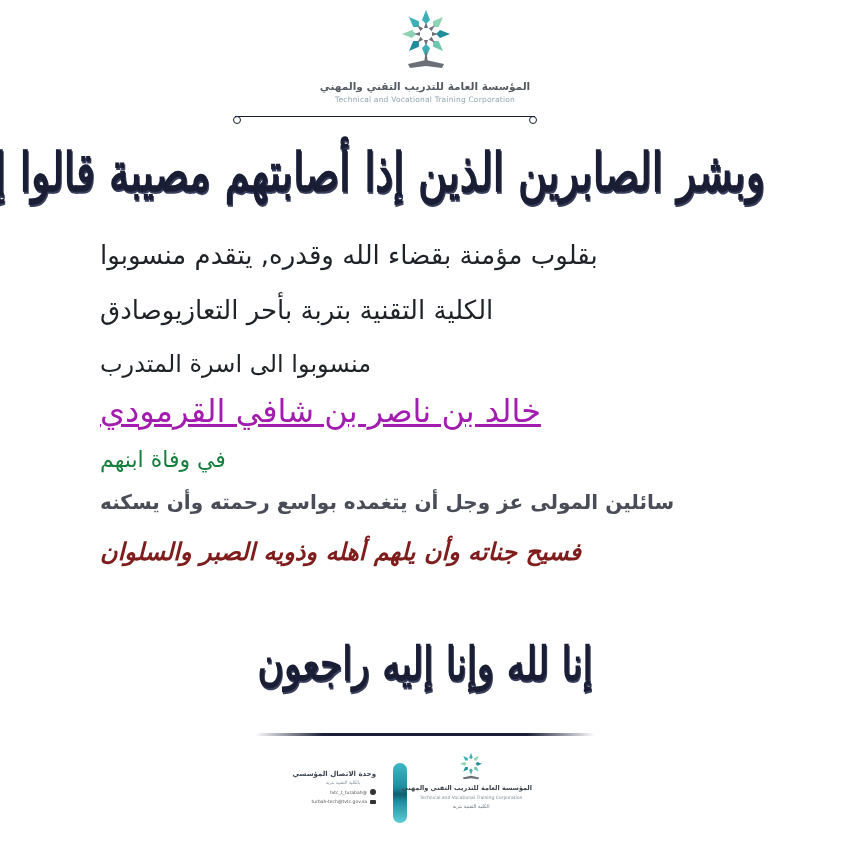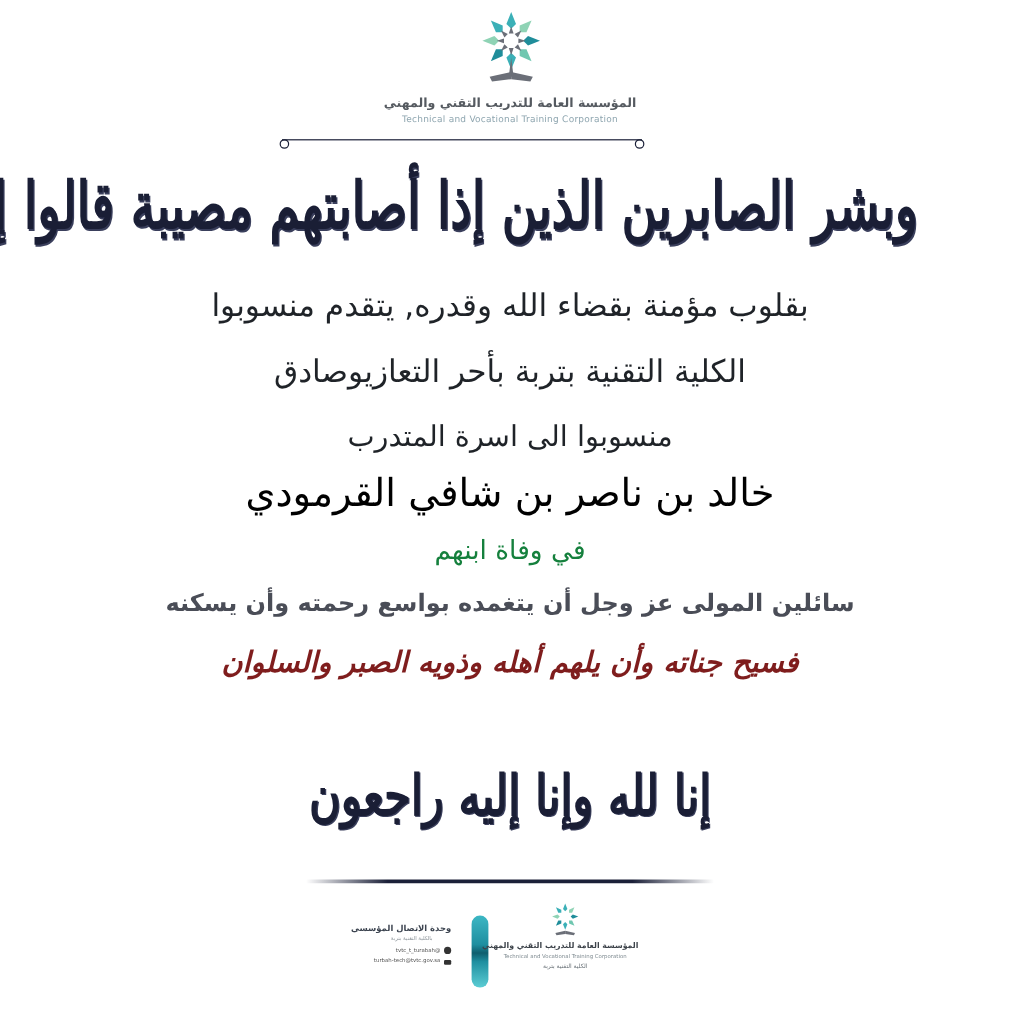--- a/index.html
+++ b/index.html
@@ -19,26 +19,26 @@
     .calli-top .frame:before, .calli-top .frame:after {
               content: ""; position: absolute; top: -1px; width: 6px; height: 6px;
               border: 1.5px solid #1b2038; border-radius: 50%; }
     .calli-top .frame:before { left: -2px; }
     .calli-top .frame:after { right: -2px; }
     .calli-text { position: absolute; left: 0; right: 0; top: 28px; text-align: center;
               direction: rtl; font-family: "DejaVu Serif", serif; font-weight: bold;
               font-size: 40px; color: #1a1e35; letter-spacing: -1.5px; white-space: nowrap;
               transform: scaleY(1.35); transform-origin: top center;
               text-shadow: 1px 1px 0 #3a3f5c; }
-    .line { position: absolute; left: 100px; width: 650px; text-align: center; direction: rtl;
+    .line { position: absolute; left: 100px; width: 650px; text-align: left; direction: rtl;
             font-family: "DejaVu Sans", sans-serif; white-space: nowrap; }
     .l1 { top: 240px; font-size: 26px; color: #1f2328; }
     .l2 { top: 295px; font-size: 26px; color: #1f2328; }
     .l3 { top: 350px; font-size: 24px; color: #1f2328; }
-    .l4 { top: 392px; font-size: 32px; color: #000000; }
+    .l4 { top: 392px; font-size: 32px; color: #a21caf; text-decoration: underline; }
     .l5 { top: 447px; font-size: 22px; color: #15803d; }
     .l6 { top: 490px; font-size: 20px; color: #4a4d57; font-weight: bold; letter-spacing: 0.5px; }
     .l7 { top: 538px; font-size: 24px; color: #7f1d1d; font-weight: bold; letter-spacing: 0.5px; font-style: italic; }
     .calli-bottom { left: 250px; top: 628px; width: 350px; height: 80px; }
     .calli-bottom .calli-text { top: 8px; font-size: 36px; transform: scaleY(1.3); }
     .divider { left: 255px; top: 733px; width: 340px; height: 3px;
                background: linear-gradient(90deg, rgba(27,32,56,0) 0%, #1b2038 20%, #1b2038 80%, rgba(27,32,56,0) 100%);
                border-radius: 2px; }
     
     .footer-contact { left: 310px; top: 770px; width: 66px; direction: rtl; text-align: center; }

